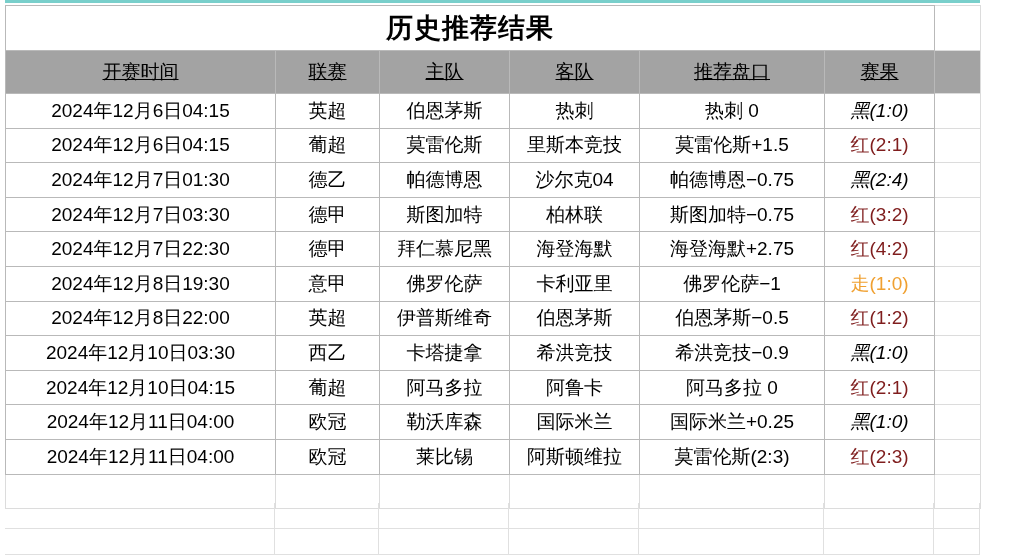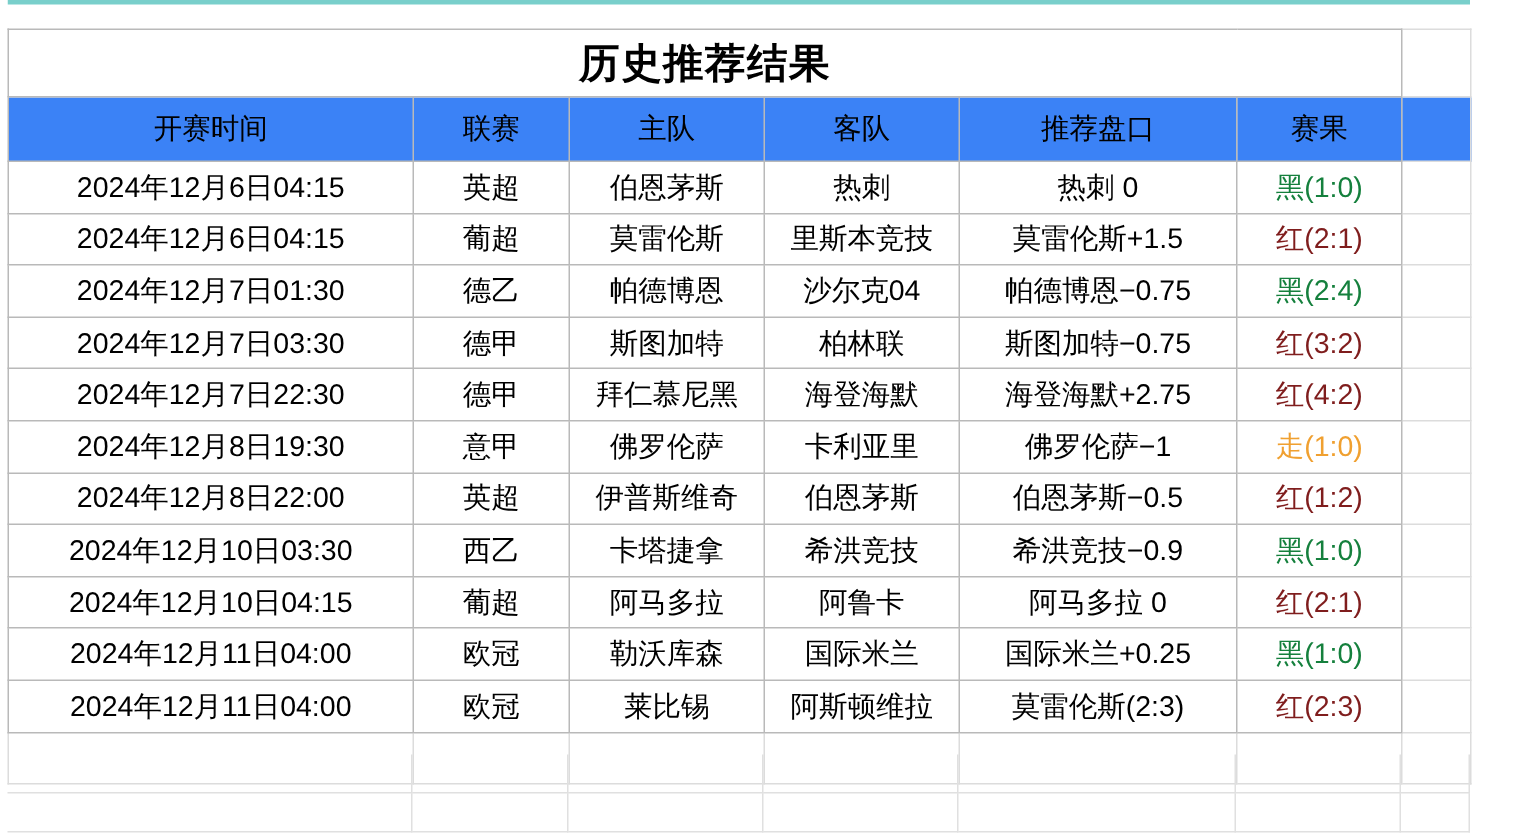--- a/index.html
+++ b/index.html
@@ -18,21 +18,21 @@
     position: relative;
     width: 1010px;
     height: 559px;
     box-sizing: border-box;
   }
   table.main {
     border-collapse: collapse;
     table-layout: fixed;
     position: absolute;
     left: 5px;
-    top: 19px;
+    top: 5px;
     width: 975px;
   }
   table.main td, table.main th {
     border: 1px solid #b9b9b9;
     padding: 0;
     text-align: center;
     vertical-align: middle;
     font-weight: normal;
   }
   .title-row td {
@@ -42,40 +42,41 @@
     border-right: none;
     border-top: 2px solid #7fd4cf;
   }
   .title-text {
     font-size: 27px;
     font-weight: bold;
     letter-spacing: 1px;
     color: #000;
   }
   .header-row td {
-    background: #3b82f6;
+    background: #a3a3a3;
     height: 42px;
     font-size: 19px;
     font-weight: bold;
     border: 1px solid #c9c9c9;
+    text-decoration: underline;
   }
   .data-row td {
     height: 33.6px;
     font-size: 19px;
     white-space: nowrap;
     overflow: hidden;
   }
   .c-time { width: 270px; }
   .c-league { width: 104px; }
   .c-home { width: 130px; }
   .c-away { width: 130px; }
   .c-line { width: 185px; }
   .c-result { width: 110px; }
   .tail-col { width: 46px; }
-  .res-black { color: #15803d; }
+  .res-black { color: #000000; font-style: italic; }
   .res-red { color: #7f1d1d; margin-left: 14px; }
   .res-orange { color: #f0a030; }
   .empty-row td {
     height: 33.6px;
     border: 1px solid #dcdcdc;
   }
   .blank-cell {
     border: 1px solid #dcdcdc !important;
     background: #ffffff;
   }

